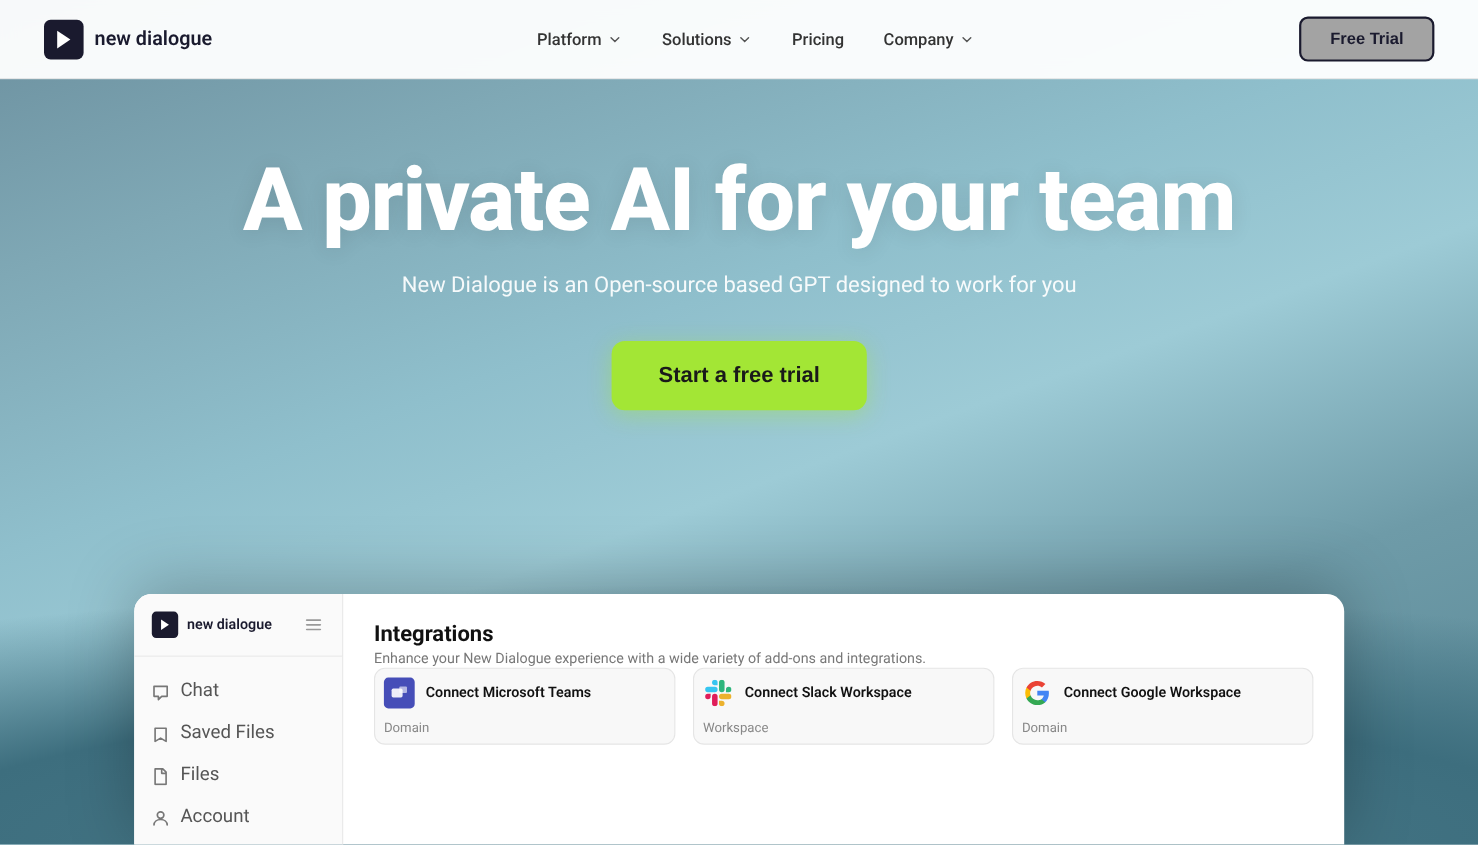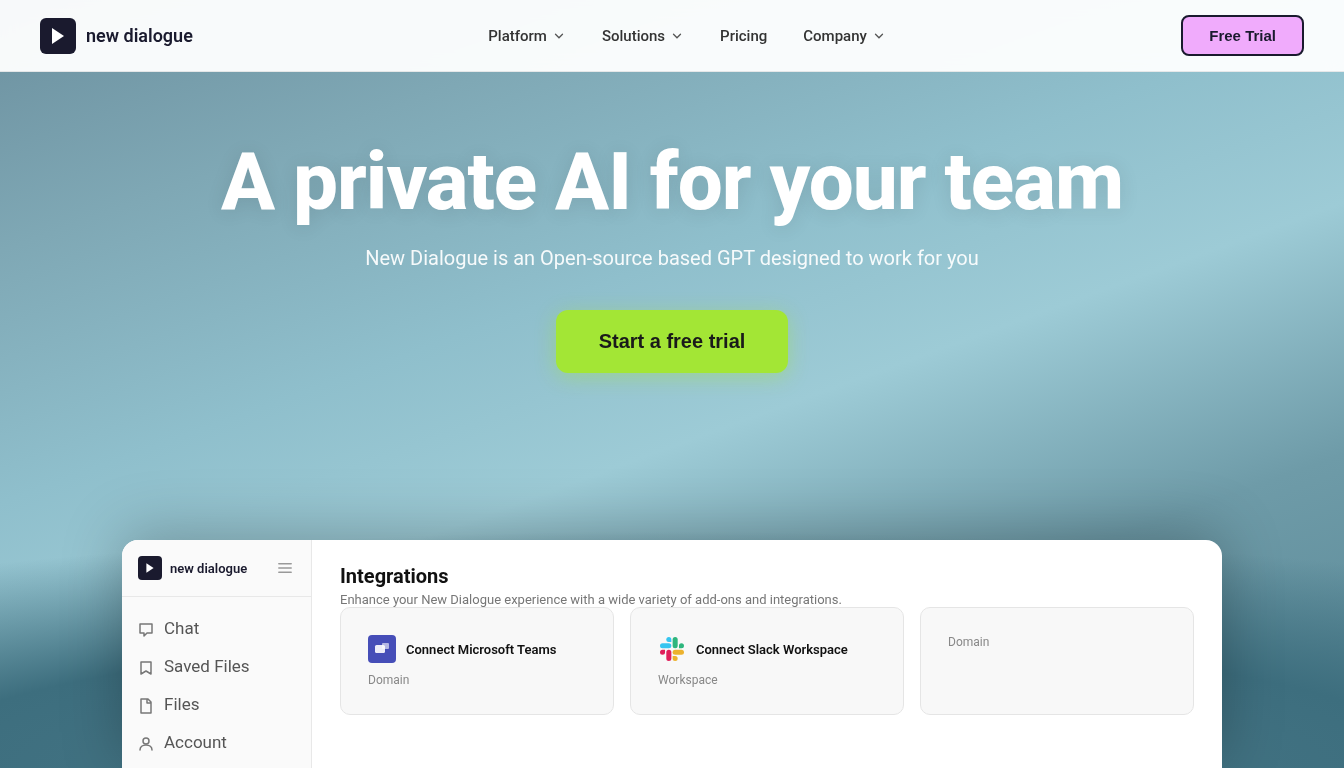--- a/index.html
+++ b/index.html
@@ -21,21 +21,21 @@
     .nav-logo-icon svg { width: 20px; height: 20px; fill: white; }
     .nav-logo-text { font-size: 18px; font-weight: 600; color: #1a1a2e; }
     .nav-links { display: flex; align-items: center; gap: 36px; justify-content: space-between; }
     .nav-link {
       display: flex; align-items: center; gap: 5px;
       font-size: 15px; font-weight: 500; color: #333; cursor: pointer;
       text-decoration: none;
     }
     .nav-link svg { width: 14px; height: 14px; fill: #555; }
     .nav-cta {
-      background: #f0abfc; border: 2px solid #1a1a2e; color: #1a1a2e;
+      background: #a3a3a3; border: 2px solid #1a1a2e; color: #1a1a2e;
       padding: 10px 26px; border-radius: 8px; font-size: 15px; font-weight: 600;
       cursor: pointer;
     }
 
     
     .hero {
       position: relative; min-height: 768px; width: 100%;
       background: linear-gradient(160deg, #6b8f9e 0%, #7fa8b5 20%, #8fbfcc 40%, #9dcbd6 55%, #6e9ba8 75%, #5a8896 100%);
       display: flex; flex-direction: column; align-items: center;
       padding-top: 140px; overflow: hidden;
@@ -99,21 +99,21 @@
       padding: 9px 16px; font-size: 17px; color: #555; cursor: pointer;
     }
     .sidebar-nav-item svg { width: 16px; height: 16px; stroke: #777; fill: none; stroke-width: 1.5; }
     
     .app-main { flex: 1; padding: 24px 28px; overflow: hidden; }
     .app-main-title { font-size: 20px; font-weight: 700; color: #111; }
     .app-main-subtitle { font-size: 13px; color: #777; margin-top: 4px; }
     .integration-cards { display: flex; gap: 16px; }
     .integration-card {
       flex: 1; background: #f8f8f8; border: 1px solid #e5e5e5;
-      border-radius: 10px; padding: 27px;
+      border-radius: 10px; padding: 8px;
     }
     .integration-card-header {
       display: flex; align-items: center; gap: 10px; margin-bottom: 10px;
     }
     .integration-icon { width: 28px; height: 28px; }
     .integration-name { font-size: 13px; font-weight: 600; color: #111; }
     .integration-field { font-size: 12px; color: #888; }
 
     
     .teams-icon { background: #464eb8; border-radius: 4px; display: flex; align-items: center; justify-content: center; }
@@ -253,19 +253,30 @@
                   <path d="M15.166 18.956a2.528 2.528 0 0 1 2.522 2.522A2.528 2.528 0 0 1 15.166 24a2.527 2.527 0 0 1-2.52-2.522v-2.522h2.52z" fill="#ECB22E"></path>
                   <path d="M15.166 17.688a2.527 2.527 0 0 1-2.52-2.523 2.526 2.526 0 0 1 2.52-2.52h6.313A2.527 2.527 0 0 1 24 15.165a2.528 2.528 0 0 1-2.521 2.523h-6.313z" fill="#ECB22E"></path>
                 </svg>
               </div>
               <span class="integration-name">Connect Slack Workspace</span>
             </div>
             <div class="integration-field">Workspace</div>
           </div>
 
           <div class="integration-card">
+            <div class="integration-card-header">
+              <div class="integration-icon" style="width:28px;height:28px;display:flex;align-items:center;justify-content:center;">
+                <svg width="24" height="24" viewBox="0 0 24 24">
+                  <path d="M22.56 12.25c0-.78-.07-1.53-.2-2.25H12v4.26h5.92c-.26 1.37-1.04 2.53-2.21 3.31v2.77h3.57c2.08-1.92 3.28-4.74 3.28-8.09z" fill="#4285F4"></path>
+                  <path d="M12 23c2.97 0 5.46-.98 7.28-2.66l-3.57-2.77c-.98.66-2.23 1.06-3.71 1.06-2.86 0-5.29-1.93-6.16-4.53H2.18v2.84C3.99 20.53 7.7 23 12 23z" fill="#34A853"></path>
+                  <path d="M5.84 14.09c-.22-.66-.35-1.36-.35-2.09s.13-1.43.35-2.09V7.07H2.18C1.43 8.55 1 10.22 1 12s.43 3.45 1.18 4.93l2.85-2.22.81-.62z" fill="#FBBC05"></path>
+                  <path d="M12 5.38c1.62 0 3.06.56 4.21 1.64l3.15-3.15C17.45 2.09 14.97 1 12 1 7.7 1 3.99 3.47 2.18 7.07l3.66 2.84c.87-2.6 3.3-4.53 6.16-4.53z" fill="#EA4335"></path>
+                </svg>
+              </div>
+              <span class="integration-name">Connect Google Workspace</span>
+            </div>
             <div class="integration-field">Domain</div>
           </div>
         </div>
       </div>
     </div>
   </div>
 </section>
 
 </body></html>

